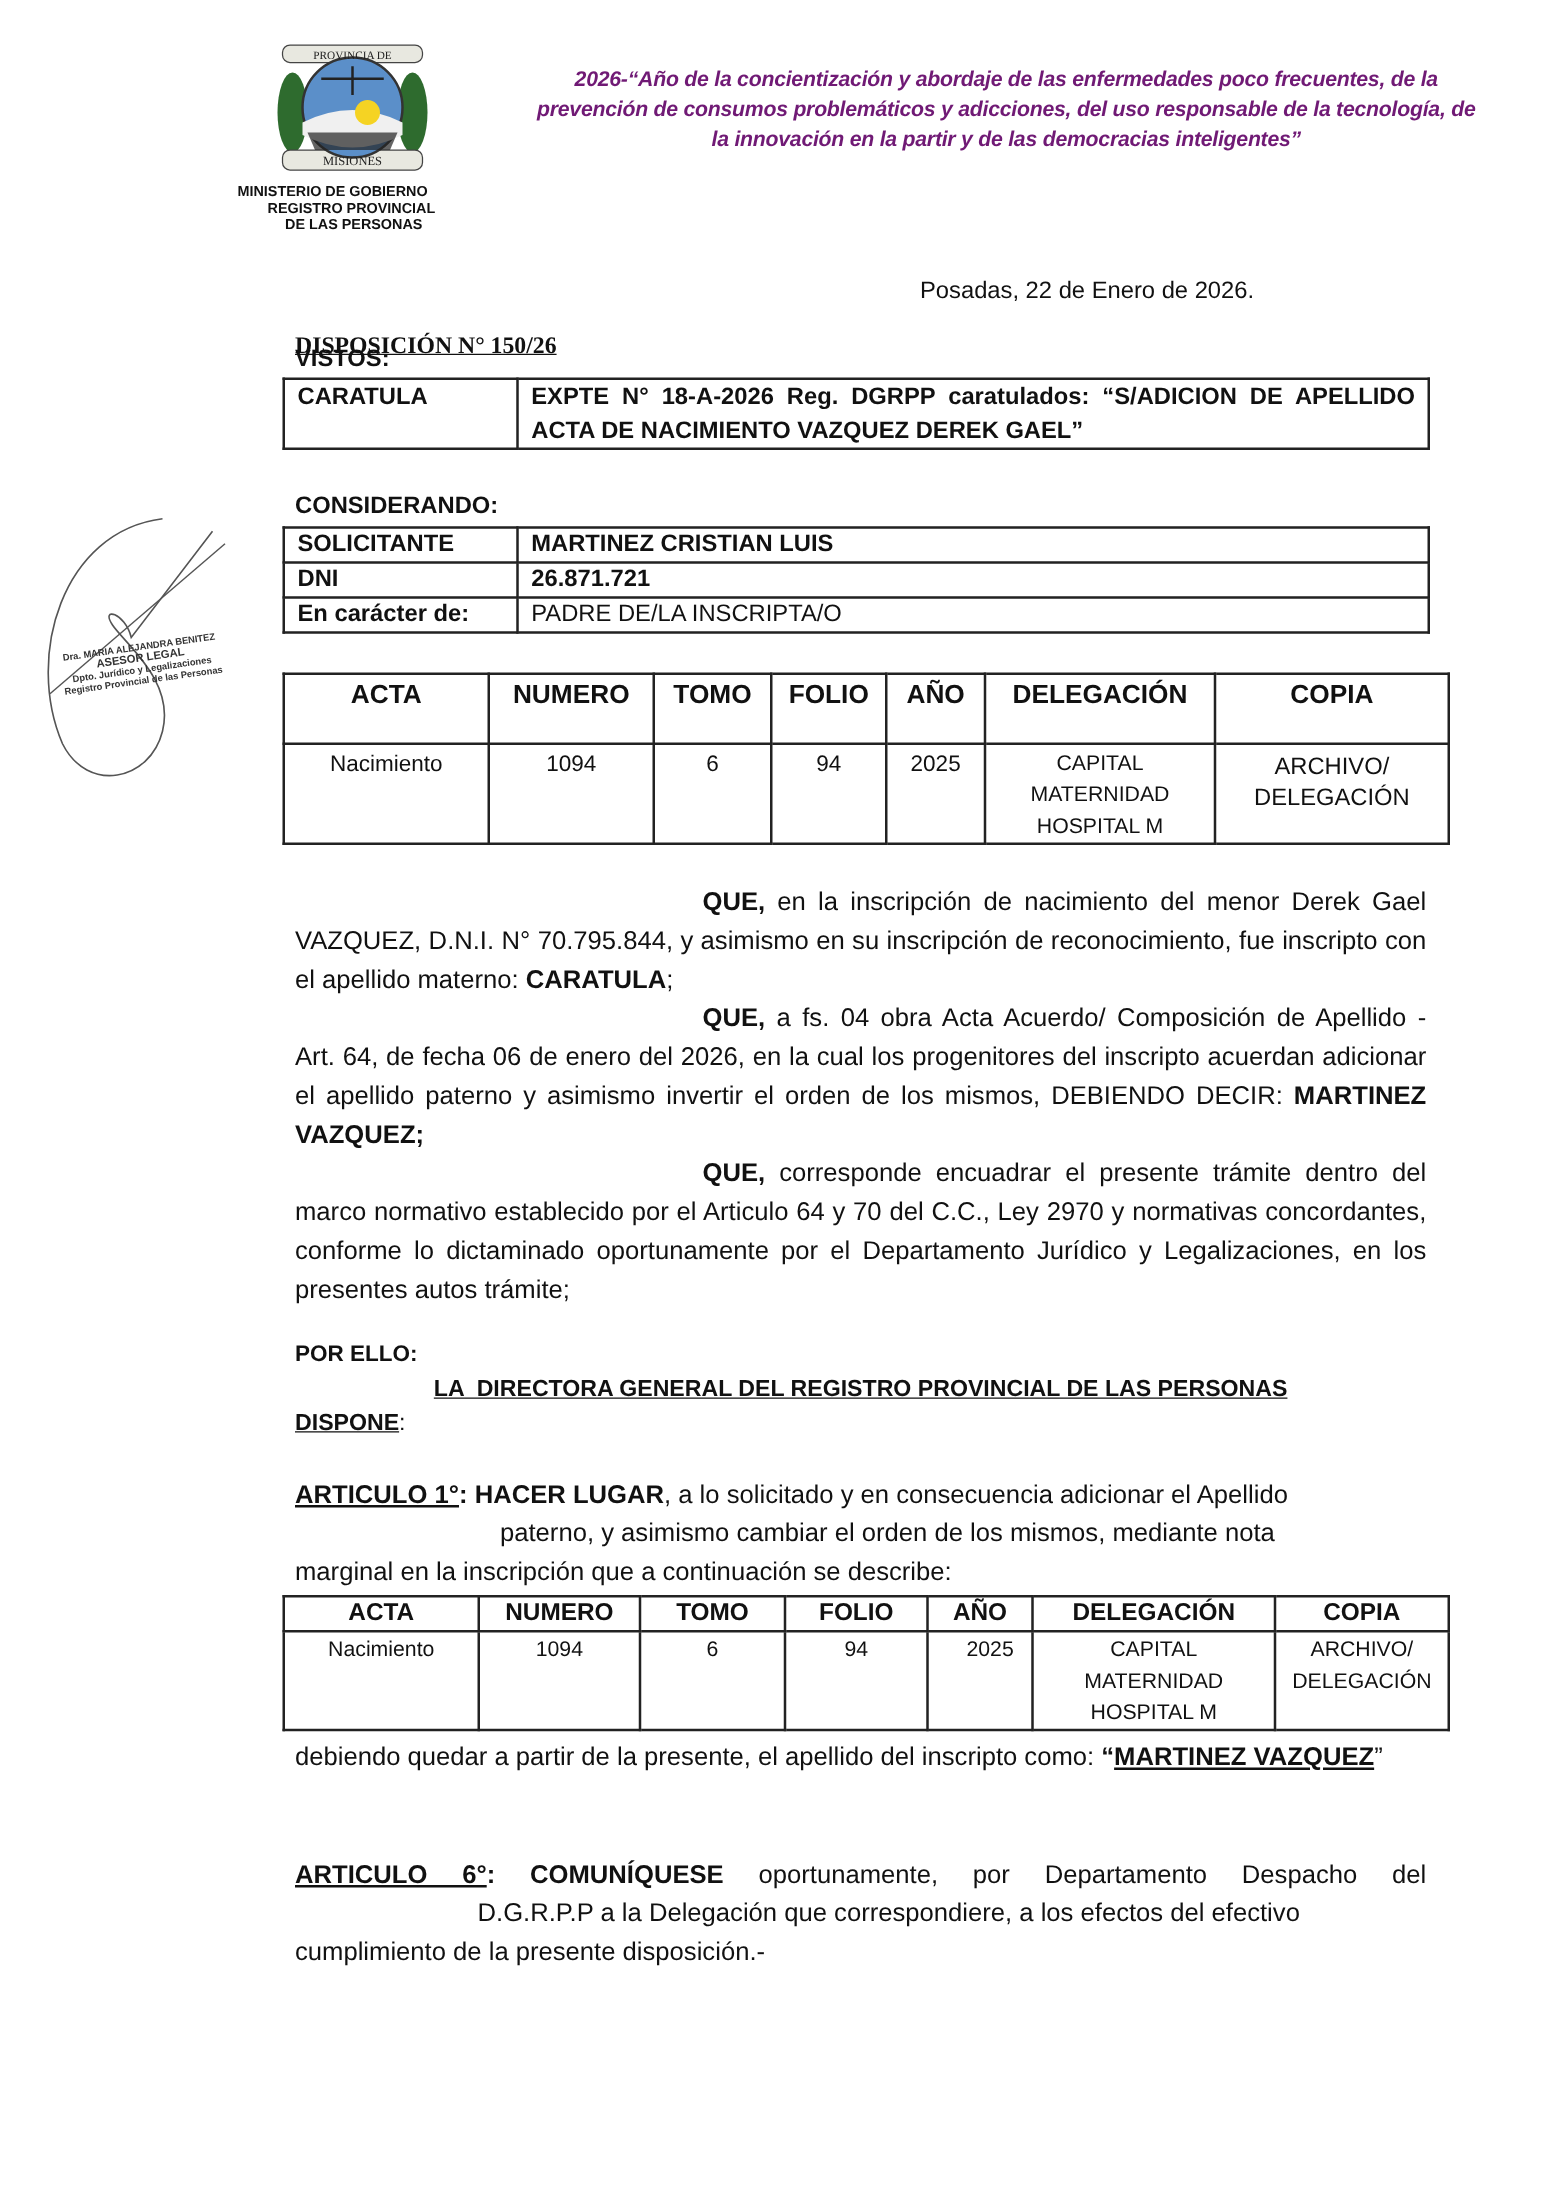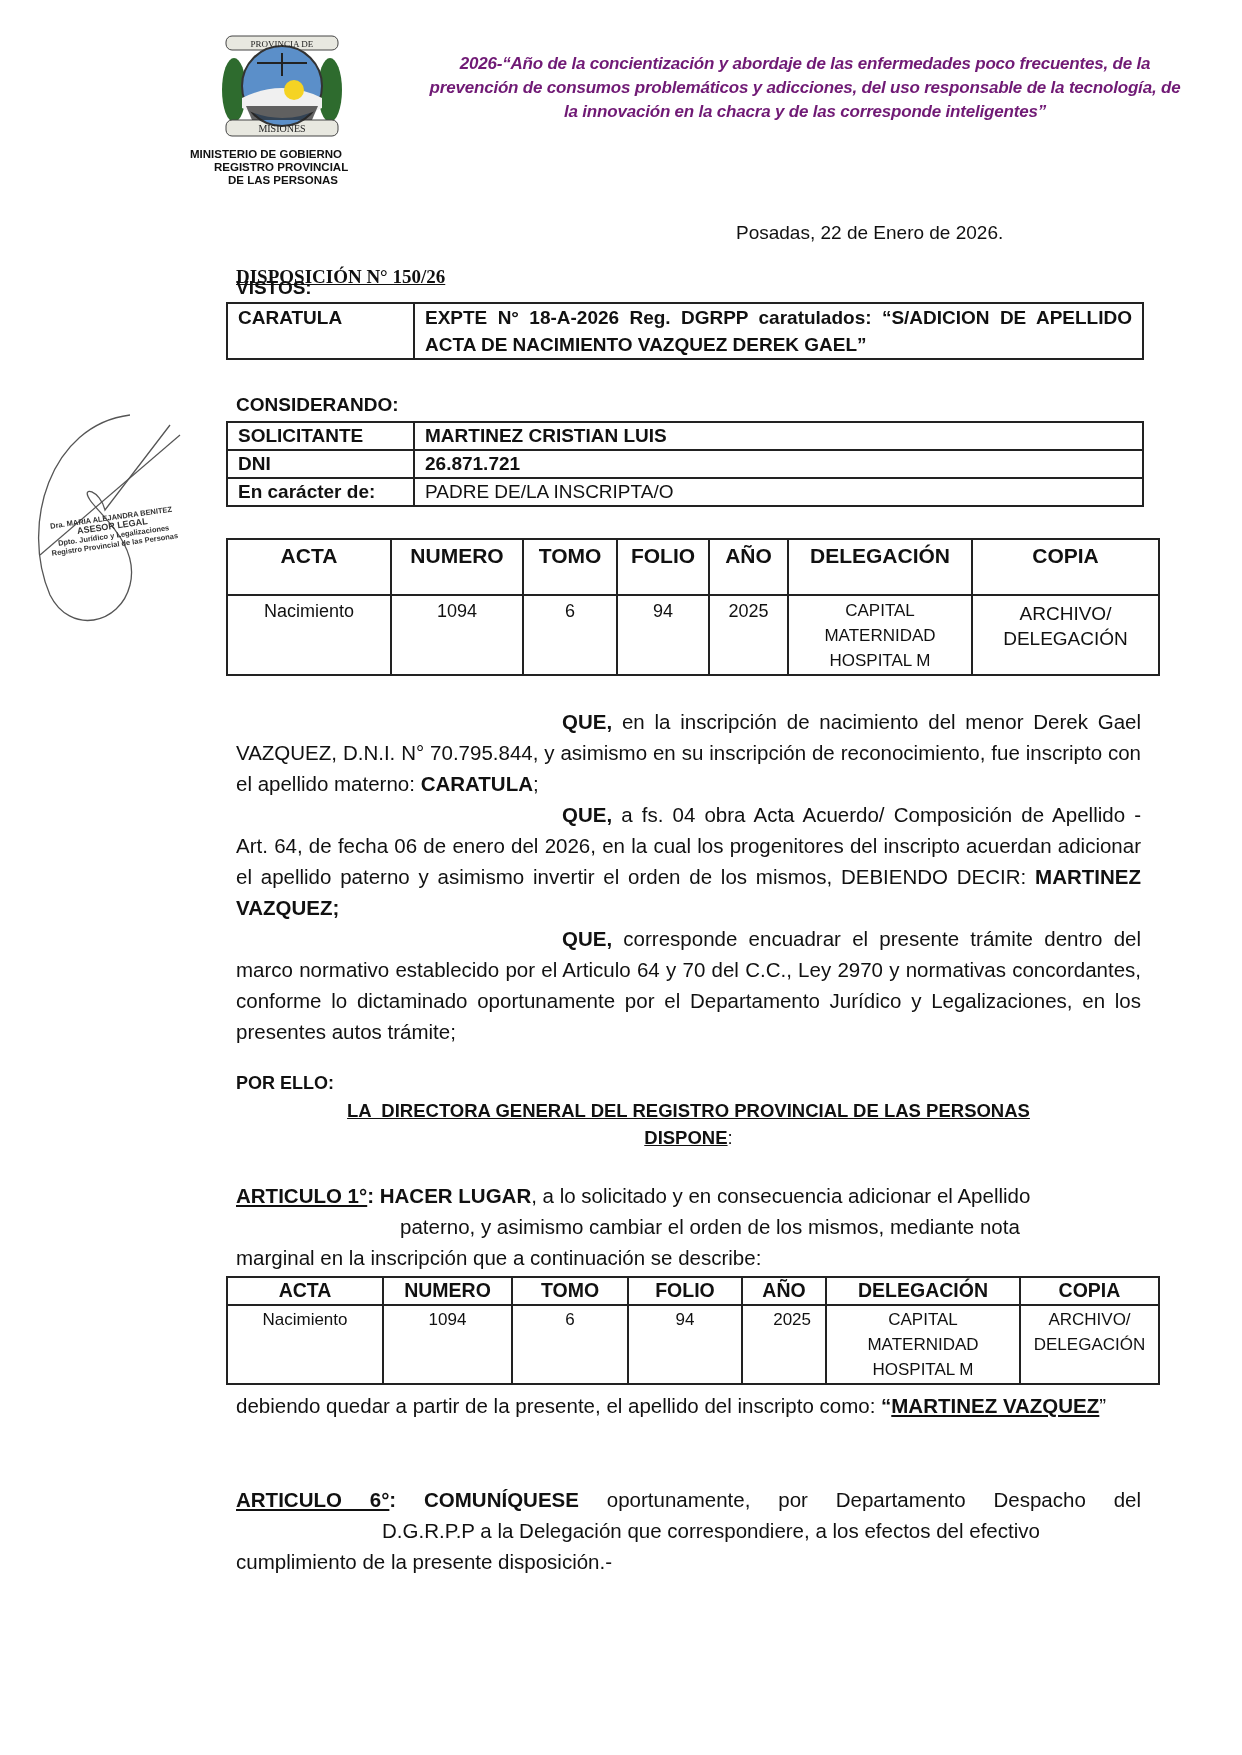--- a/index.html
+++ b/index.html
@@ -43,21 +43,21 @@
   </svg>
 </div>
 <div class="abs ministry">
   <div style="padding-left:0">MINISTERIO DE GOBIERNO</div>
   <div style="padding-left:24px">REGISTRO PROVINCIAL</div>
   <div style="padding-left:38px">DE LAS PERSONAS</div>
 </div>
 <div class="abs motto">
   <div>2026-“Año de la concientización y abordaje de las enfermedades poco frecuentes, de la</div>
   <div>prevención de consumos problemáticos y adicciones, del uso responsable de la tecnología, de</div>
-  <div>la innovación en la chacra y de las corresponde inteligentes”</div>
+  <div>la innovación en la partir y de las democracias inteligentes”</div>
 </div>
 
 <div class="abs sig">
   <svg width="200" height="230" viewBox="0 0 200 230">
     <path d="M120 10 C40 20 10 120 40 190 C60 230 110 220 120 180 C130 140 90 110 80 95 C70 80 90 85 95 105 L160 20" fill="none" stroke="#555" stroke-width="1.3"></path>
     <path d="M30 150 L170 30" fill="none" stroke="#555" stroke-width="1.2"></path>
   </svg>
 </div>
 <div class="abs stamp">
   <div>Dra. MARIA ALEJANDRA BENITEZ</div>
@@ -134,21 +134,21 @@
   <div style="text-indent:326px;">
     <span class="b">QUE,</span><span> a fs. 04 obra Acta Acuerdo/ Composición de Apellido - Art. 64, de fecha 06 de enero del 2026, en la cual los progenitores del inscripto acuerdan adicionar el apellido paterno y asimismo invertir el orden de los mismos, DEBIENDO DECIR: </span><span class="b">MARTINEZ VAZQUEZ;</span>
   </div>
   <div style="text-indent:326px;">
     <span class="b">QUE,</span><span> corresponde encuadrar el presente trámite dentro del marco normativo establecido por el Articulo 64 y 70 del C.C., Ley 2970 y normativas concordantes, conforme lo dictaminado oportunamente por el Departamento Jurídico y Legalizaciones, en los presentes autos trámite;</span>
   </div>
 </div>
 
 <div class="abs content b" style="top:1073px; font-size:18px;">POR ELLO:</div>
 <div class="abs b u" style="left:236px; width:905px; top:1100px; text-align:center; font-size:18.5px; white-space:pre;">LA  DIRECTORA GENERAL DEL REGISTRO PROVINCIAL DE LAS PERSONAS</div>
-<div class="abs b" style="left:236px; width:905px; top:1127px; text-align:center; font-size:18.5px;"><span class="u">DISPONE</span><span style="font-weight:normal">:</span></div>
+<div class="abs b" style="left:236px; width:905px; top:1127px; text-align:left; font-size:18.5px;"><span class="u">DISPONE</span><span style="font-weight:normal">:</span></div>
 
 <div class="abs content" style="top:1180px; font-size:20.5px; line-height:31px;">
   <div><span class="b u">ARTICULO 1°</span><span class="b">: </span><span class="b">HACER LUGAR</span><span>, a lo solicitado y en consecuencia adicionar el Apellido</span></div>
   <div style="padding-left:164px;">paterno, y asimismo cambiar el orden de los mismos, mediante nota</div>
   <div>marginal en la inscripción que a continuación se describe:</div>
 </div>
 
 <table class="abs acta" style="left:226px; top:1276px; width:934px;">
   <tbody>
       <tr style="height:28px;">

